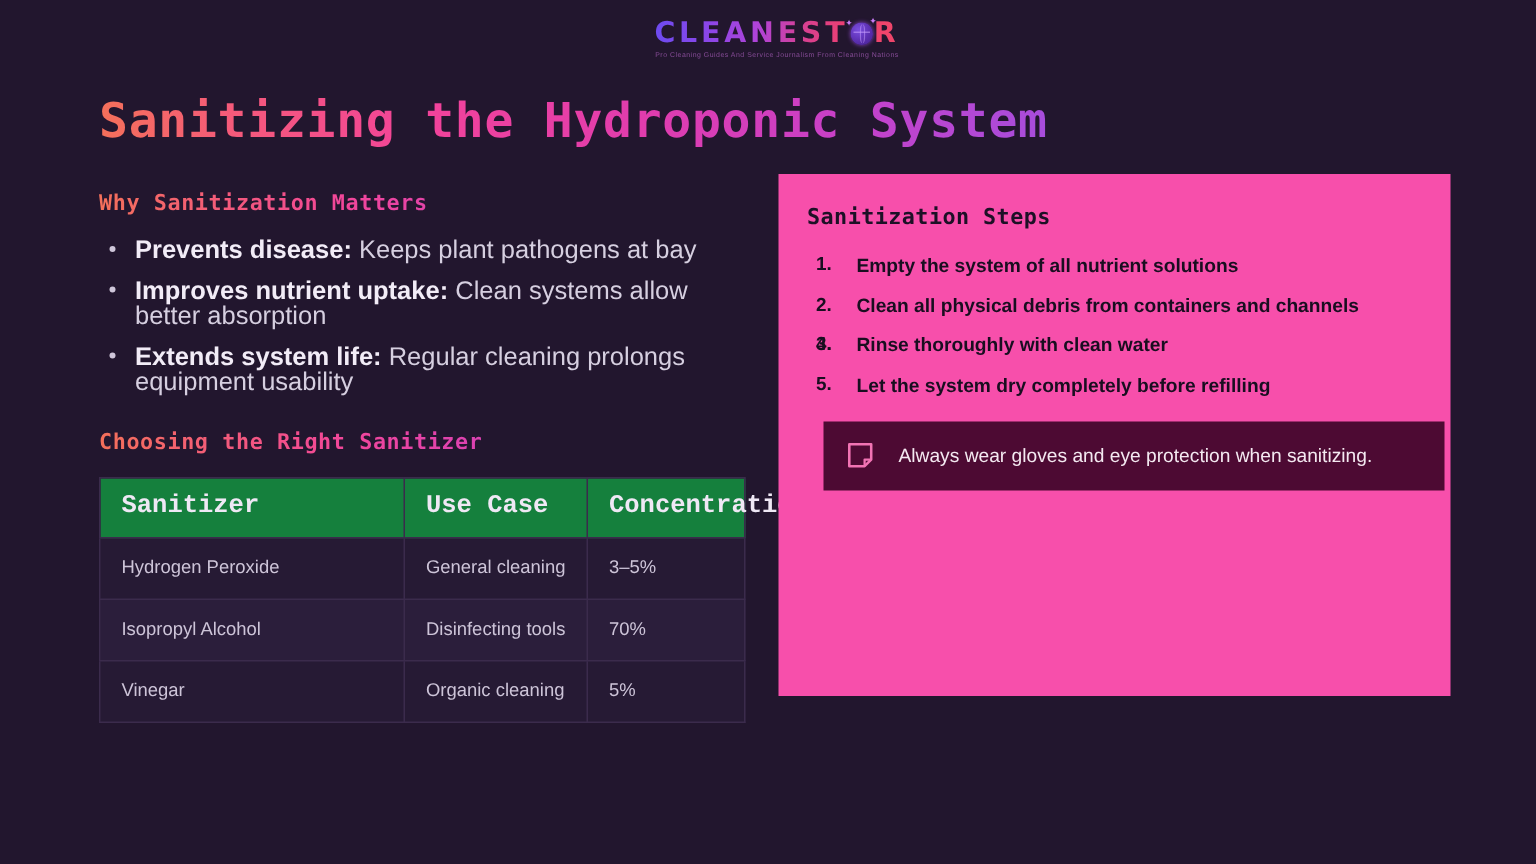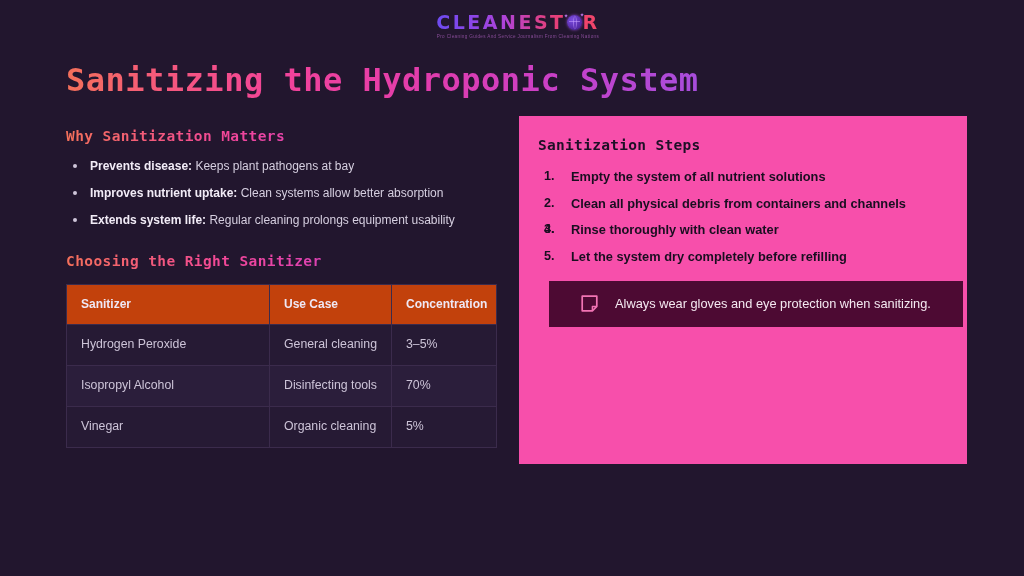--- a/index.html
+++ b/index.html
@@ -60,41 +60,41 @@
   .sub-head{
     font-family:"DejaVu Sans Mono", monospace;
     font-weight:700; font-size:14.5px; line-height:20px; letter-spacing:.4px;
     background:linear-gradient(90deg,#f4705a 0%,#f2469a 38%,#cf3fbe 70%,#a74ddc 100%);
     -webkit-background-clip:text; background-clip:text; color:transparent;
     white-space:nowrap;
   }
   .bullets{ margin-top:12px; list-style:none; }
   .bullets li{
     position:relative; padding-left:24px; margin-bottom:10px;
-    font-size:12px; line-height:17px; color:#d6cfe0;
+    font-size:17px; line-height:17px; color:#d6cfe0;
   }
   .bullets li:last-child{ margin-bottom:4px; }
   .bullets li .dot{
     position:absolute; left:7px; top:6px; width:4px; height:4px;
     border-radius:50%; background:#cfc6da;
   }
   .bullets li b{ color:#f2ecf7; font-weight:700; }
 
   .sub-head-2{ margin-top:22px; }
 
   
   table{
     margin-top:13px; width:430px; border-collapse:collapse;
     table-layout:fixed;
   }
   table, table th, table td{ border:1px solid #3b2b4c; }
   table th{
-    background:#c2410c; color:#efe8f5;
-    font-size:12px; font-weight:700; text-align:left;
-    padding:11px 14px 12px 14px; line-height:16px; vertical-align:top;
+    background:#15803d; color:#efe8f5;
+    font-size:17px; font-weight:700; text-align:left;
+    padding:11px 14px 12px 14px; line-height:16px; vertical-align:top;font-family:Liberation Mono, monospace;
   }
   table td{
     color:#cdc4d8; font-size:12.3px; line-height:17px;
     padding:11px 14px 12px 14px; vertical-align:top;
   }
   tbody tr:nth-child(odd) td{ background:#261a34; }
   tbody tr:nth-child(even) td{ background:#2b1e3b; }
   col.c1{ width:203px; } col.c2{ width:122px; } col.c3{ width:105px; }
 
   
@@ -113,21 +113,21 @@
     margin-bottom:9.5px; font-size:12.8px; line-height:17px;
     color:#190e20; font-weight:600;
   }
   .steps li .num{
     position:absolute; left:6px; top:0; width:20px;
     font-size:12.6px; font-weight:700; color:#190e20;
   }
   .callout{
     margin-top:16px; margin-left:11px; width:414px;
     background:#4d0a33; padding:14px 16px;
-    display:flex; align-items:center; gap:17px;justify-content:center;
+    display:flex; align-items:center; gap:17px;
   }
   .callout .note-icon{ flex:0 0 auto; display:block; }
   .callout .ctext{
     font-size:12.8px; line-height:17px; color:#f4e9f1;
   }
 </style>
 </head>
 <body>
 
 <div class="slide">

